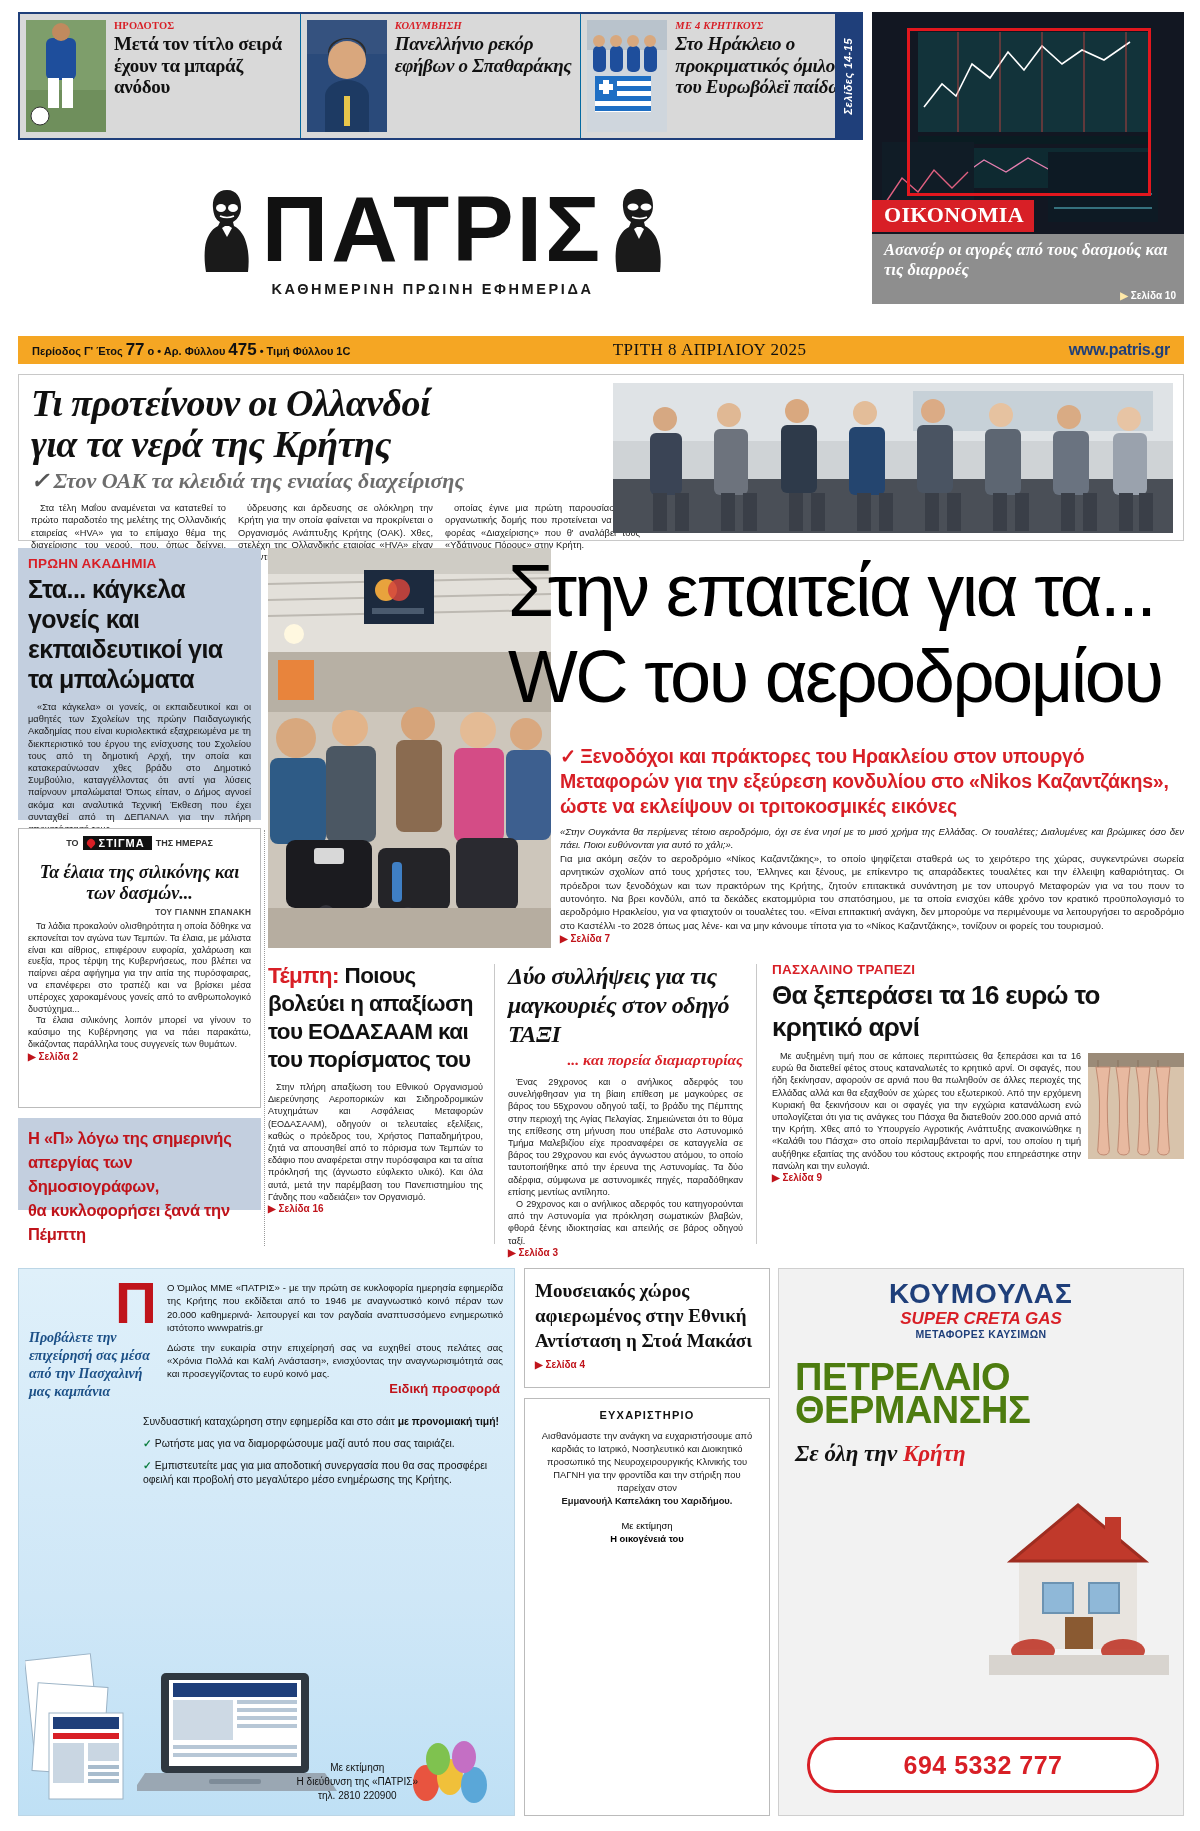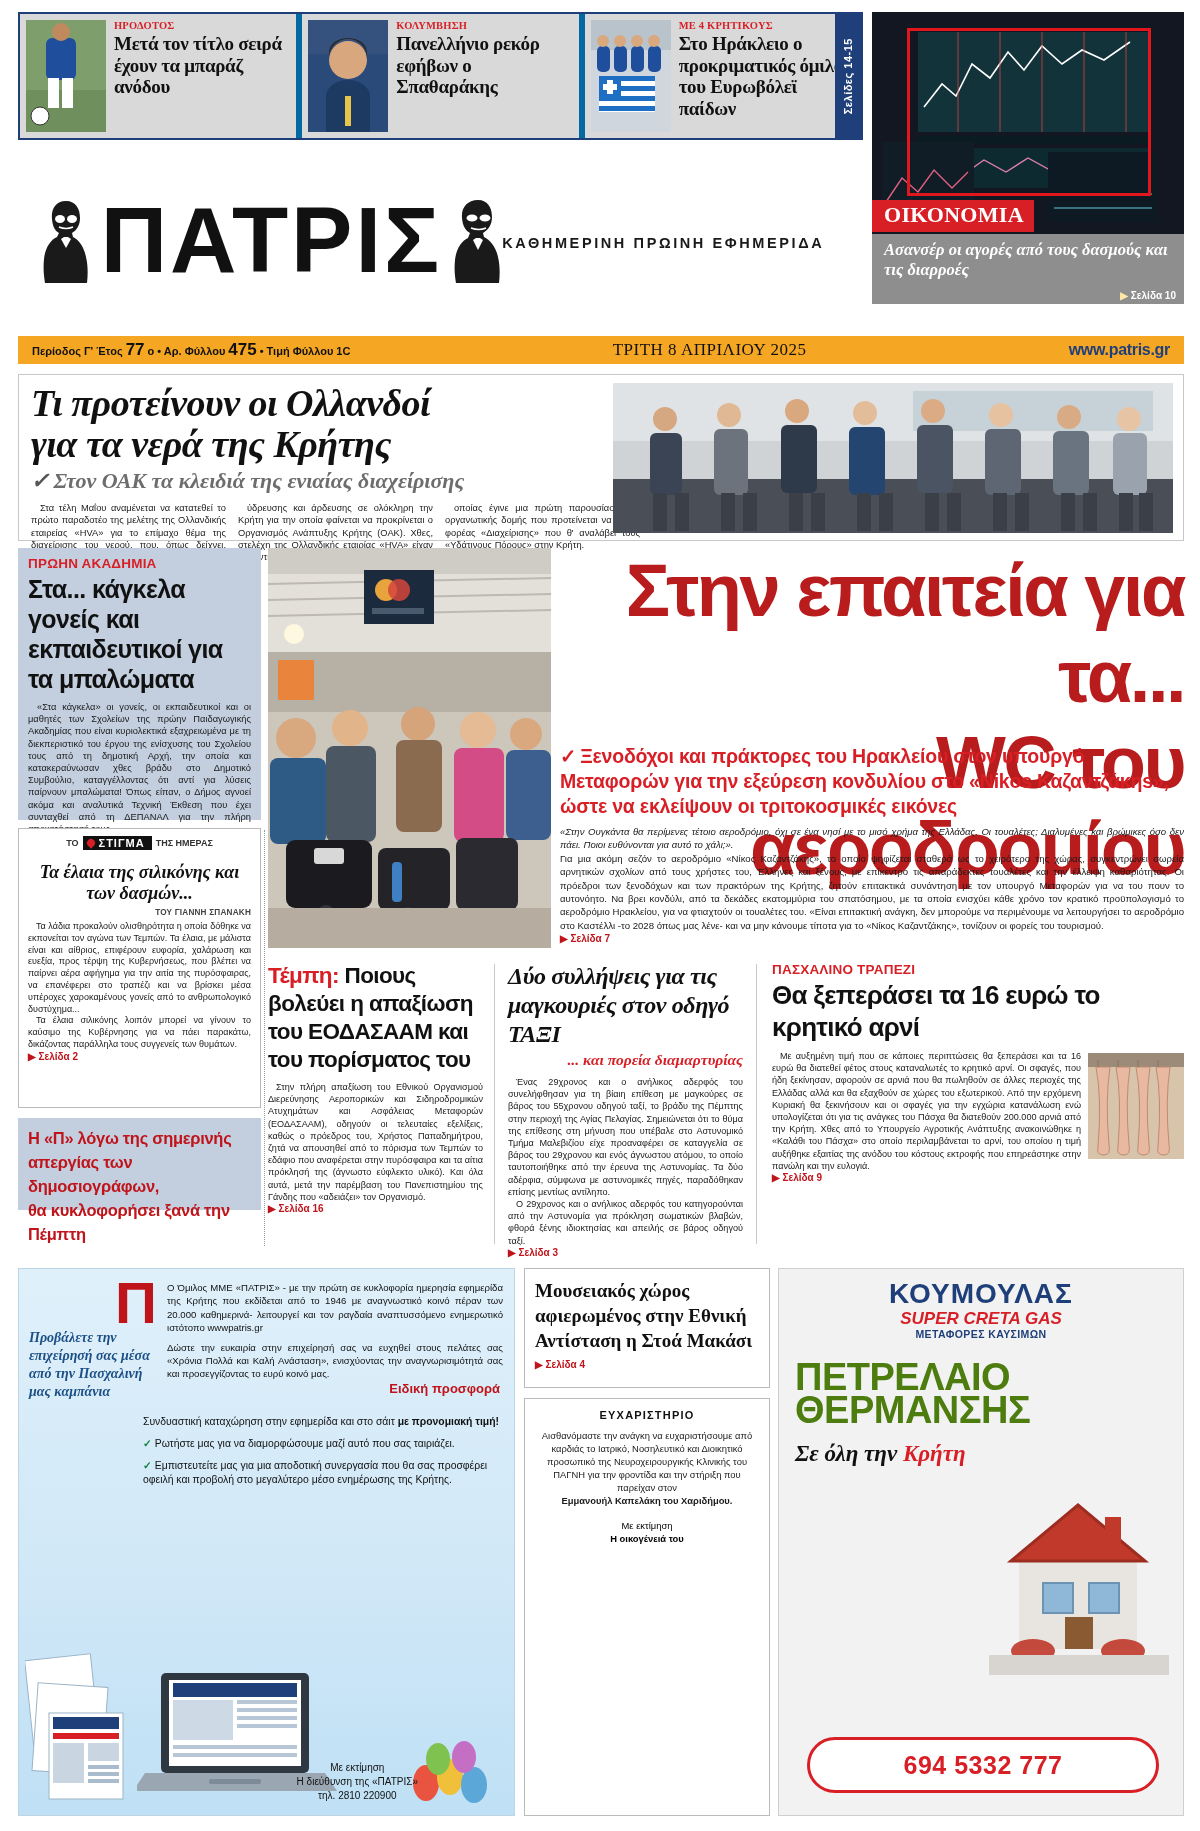--- a/index.html
+++ b/index.html
@@ -12,21 +12,21 @@
   }
   .page { position: relative; width: 1200px; height: 1831px; background:#fff; }
 
   
   .topstrip { position:absolute; left:0; top:0; width:1200px; height:150px; }
   .sports-box {
     position:absolute; left:18px; top:12px; width:845px; height:128px;
     background:#d9d9d9; border:2px solid #1f3f7a; display:flex;
   }
   .sp-item { flex:1; display:flex; padding:6px 5px 6px 6px; gap:6px; position:relative; }
-  .sp-item + .sp-item { border-left:6px solid #0369a1; }
+  .sp-item + .sp-item { border-left:1px solid #0369a1;font-style:italic; }
   .sp-photo { width:80px; height:112px; flex:0 0 80px; background:#6f8fb0; overflow:hidden; position:relative; }
   .sp-txt { flex:1; min-width:0; padding-left:2px; }
   .sp-kicker {
     color:#d81f26; font-weight:bold; font-size:10.5px; letter-spacing:.2px;
     font-family:"Liberation Serif", serif; line-height:12px; margin-bottom:1px;
   }
   .sp-head {
     font-family:"Liberation Serif", serif; font-weight:bold;
     font-size:19px; line-height:21.5px; color:#111; letter-spacing:-.3px;
   }
@@ -56,21 +56,21 @@
   .econ-body p {
     font-family:"Liberation Serif", serif; font-style:italic; font-weight:bold;
     font-size:16.5px; line-height:20px; color:#ffffff;
   }
   .econ-page {
     position:absolute; right:8px; bottom:3px; color:#ffe9a8; font-size:10px; font-weight:bold;
   }
   .econ-page b { color:#fff; }
 
   
-  .masthead { position:absolute; left:0; top:150px; width:865px; height:180px; display:flex; flex-direction:row; align-items:center; justify-content:center; }
+  .masthead { position:absolute; left:0; top:150px; width:865px; height:180px; display:flex; flex-direction:column; align-items:center; justify-content:center; }
   .logo-row { display:flex; align-items:center; gap:10px; }
   .logo-text {
     font-family:"Liberation Sans", sans-serif; font-weight:bold;
     font-size:92px; letter-spacing:3px; color:#111; line-height:92px;
   }
   .portrait { width:50px; height:86px; position:relative; }
   .portrait svg { display:block; }
   .tagline {
     margin-top:6px; font-size:14.5px; font-weight:bold; letter-spacing:2.6px; color:#1a1a1a;
   }
@@ -156,22 +156,22 @@
   }
 
   
   .airport { position:absolute; left:268px; top:548px; width:916px; height:400px; }
   .ap-photo {
     position:absolute; left:0; top:0; width:283px; height:400px; overflow:hidden;
     background:#b9b2a6;
   }
   .ap-head {
     position:absolute; left:240px; top:0px; width:676px;
-    font-family:"Liberation Sans", sans-serif; font-weight:bold;
-    font-size:74px; line-height:86px; color:#b91c1c; letter-spacing:-2.5px; text-align:right;
+    font-family:"Liberation Sans", sans-serif; font-weight:normal;
+    font-size:74px; line-height:86px; color:#000000; letter-spacing:-2.5px; 
   }
   .ap-sub {
     position:absolute; left:292px; top:196px; width:624px;
     color:#d81f26; font-weight:bold; font-size:19.5px; line-height:25px;
     font-family:"Liberation Sans", sans-serif; letter-spacing:-.2px;
   }
   .ap-sub .tick { margin-right:4px; }
   .ap-body {
     position:absolute; left:292px; top:277px; width:624px;
     font-size:9.6px; line-height:13.4px; color:#1a1a1a; text-align:justify;

